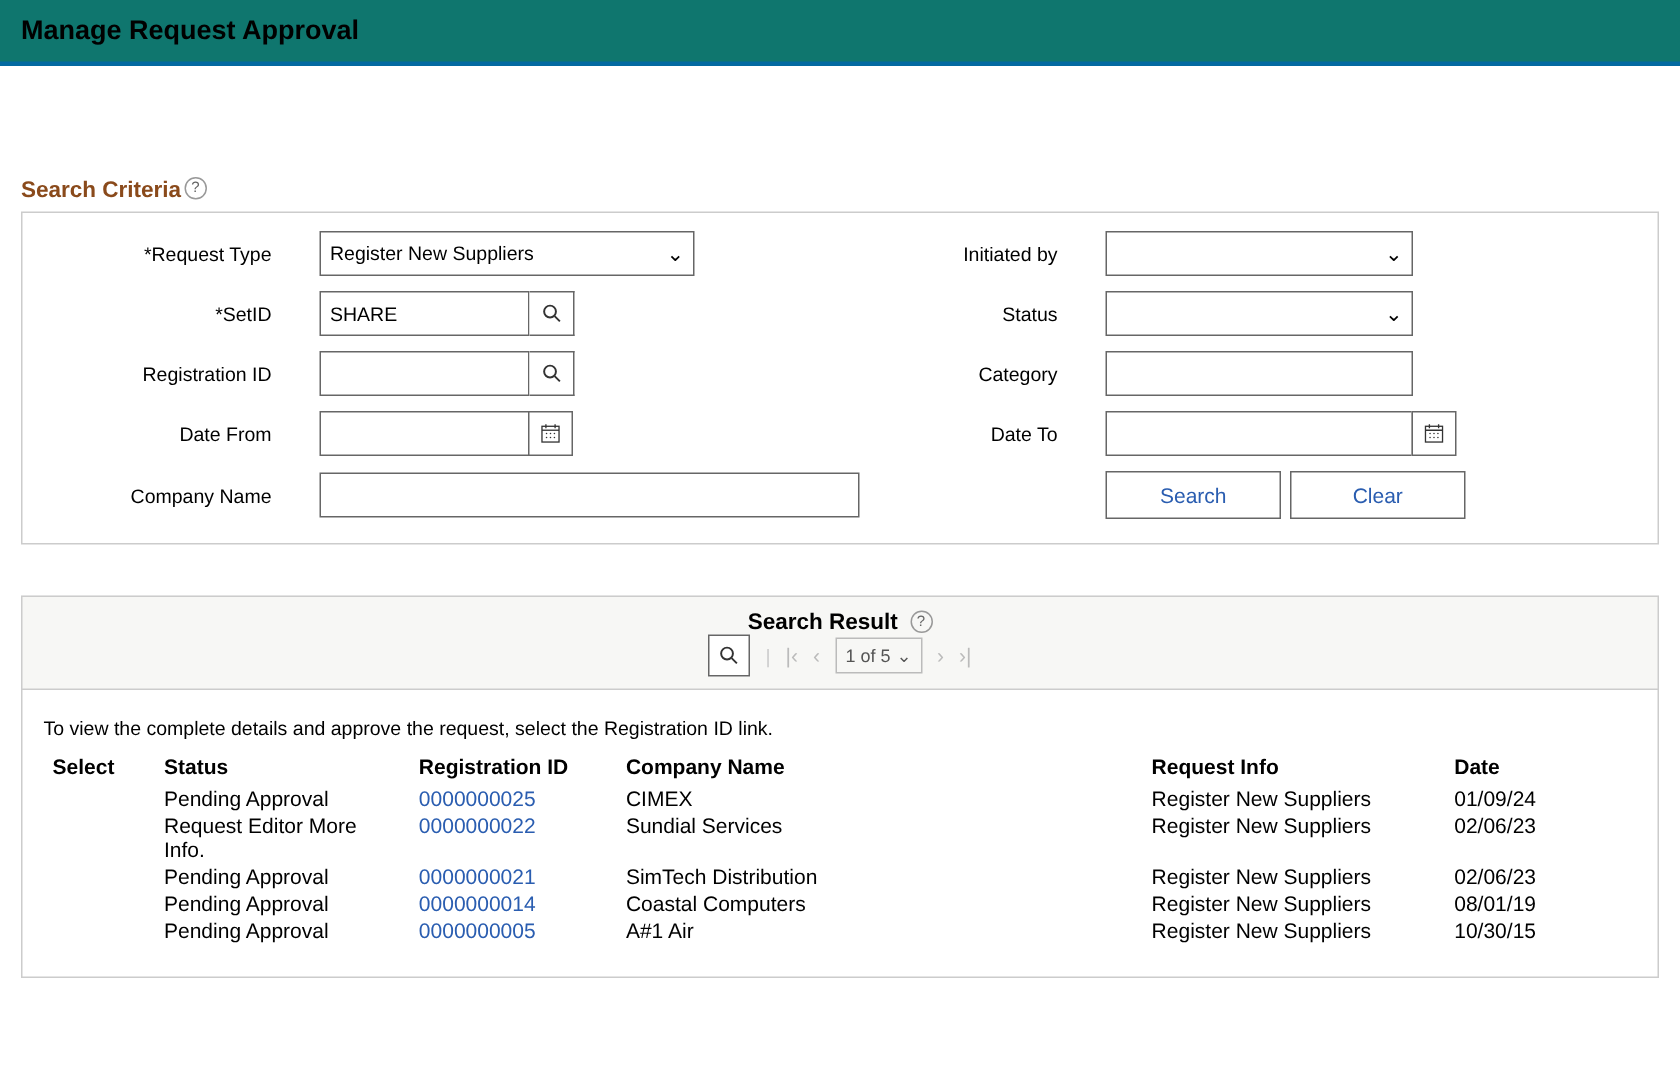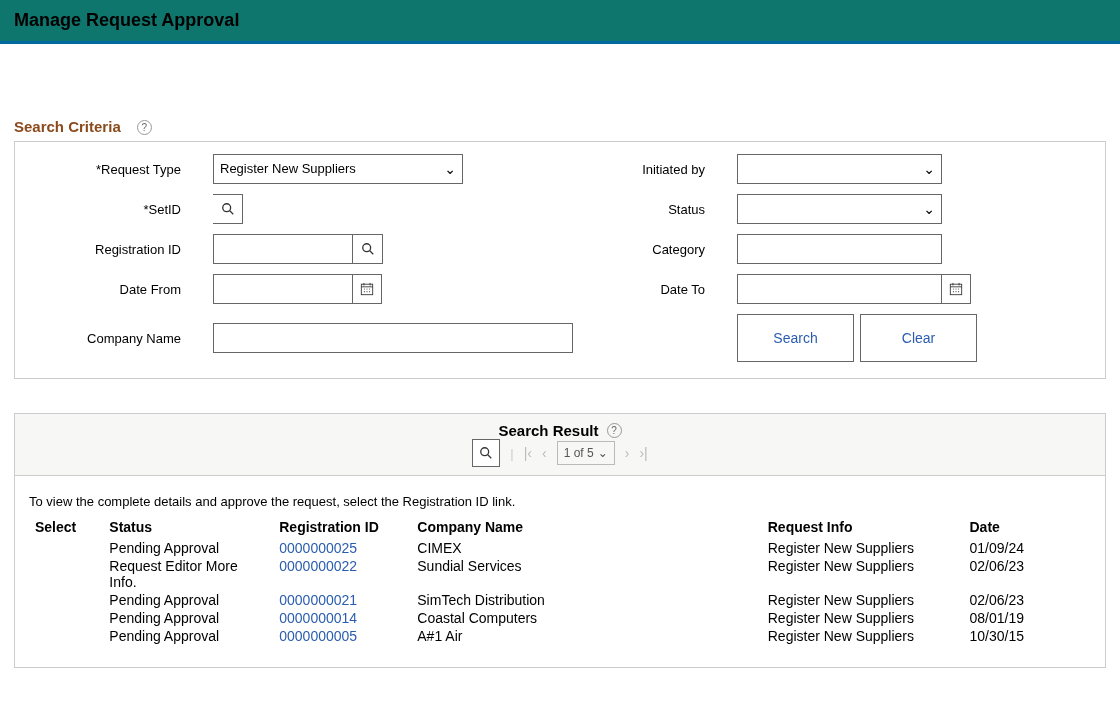--- a/index.html
+++ b/index.html
@@ -21,22 +21,22 @@
     margin: 0;
   }
   .page-body { padding: 14px; }
 
   .section-title {
     color: #8a4a1b;
     font-size: 15px;
     font-weight: 600;
     margin: 60px 0 6px 0;
     display: flex;
-    align-items: flex-end;
-    gap: 16px;
+    align-items: flex-start;
+    gap: 2px;
   }
   .help-icon {
     display: inline-flex;
     width: 15px; height: 15px;
     border: 1px solid #999;
     border-radius: 50%;
     align-items: center; justify-content: center;
     font-size: 10px;
     color: #666;
     font-weight: normal;
@@ -75,21 +75,21 @@
     border-left: none;
     background: #fff;
     display: flex; align-items: center; justify-content: center;
   }
   .cal-btn { border-left: 1px solid #666; margin-left: -1px; }
   .wide-input input { width: 360px; }
 
   .btn {
     border: 1px solid #666;
     background: #fff;
-    height: 48px;
+    height: 32px;
     width: 118px;
     font-size: 14px;
     color: #2a5db0;
     cursor: pointer;
   }
 
   .result-header {
     display: flex;
     align-items: center;
     justify-content: space-between;
@@ -186,20 +186,21 @@
           <div class="sel-wrap" style="width:205px;">
             <span></span>
             <span class="chev">⌄</span>
           </div>
         </div>
       </div>
 
       <div class="lbl">*SetID</div>
       <div class="ctrl">
         <div class="input-row">
+          <input type="text" style="width: 140px;" value="SHARE">
           <div class="lookup-btn">
             <svg width="14" height="14" viewBox="0 0 16 16">
                 <circle cx="6.5" cy="6.5" r="4.5" fill="none" stroke="#333" stroke-width="1.5"></circle>
                 <line x1="10" y1="10" x2="14" y2="14" stroke="#333" stroke-width="1.5"></line>
               </svg>
           </div>
         </div>
       </div>
       <div class="lbl">Status</div>
       <div class="ctrl">

